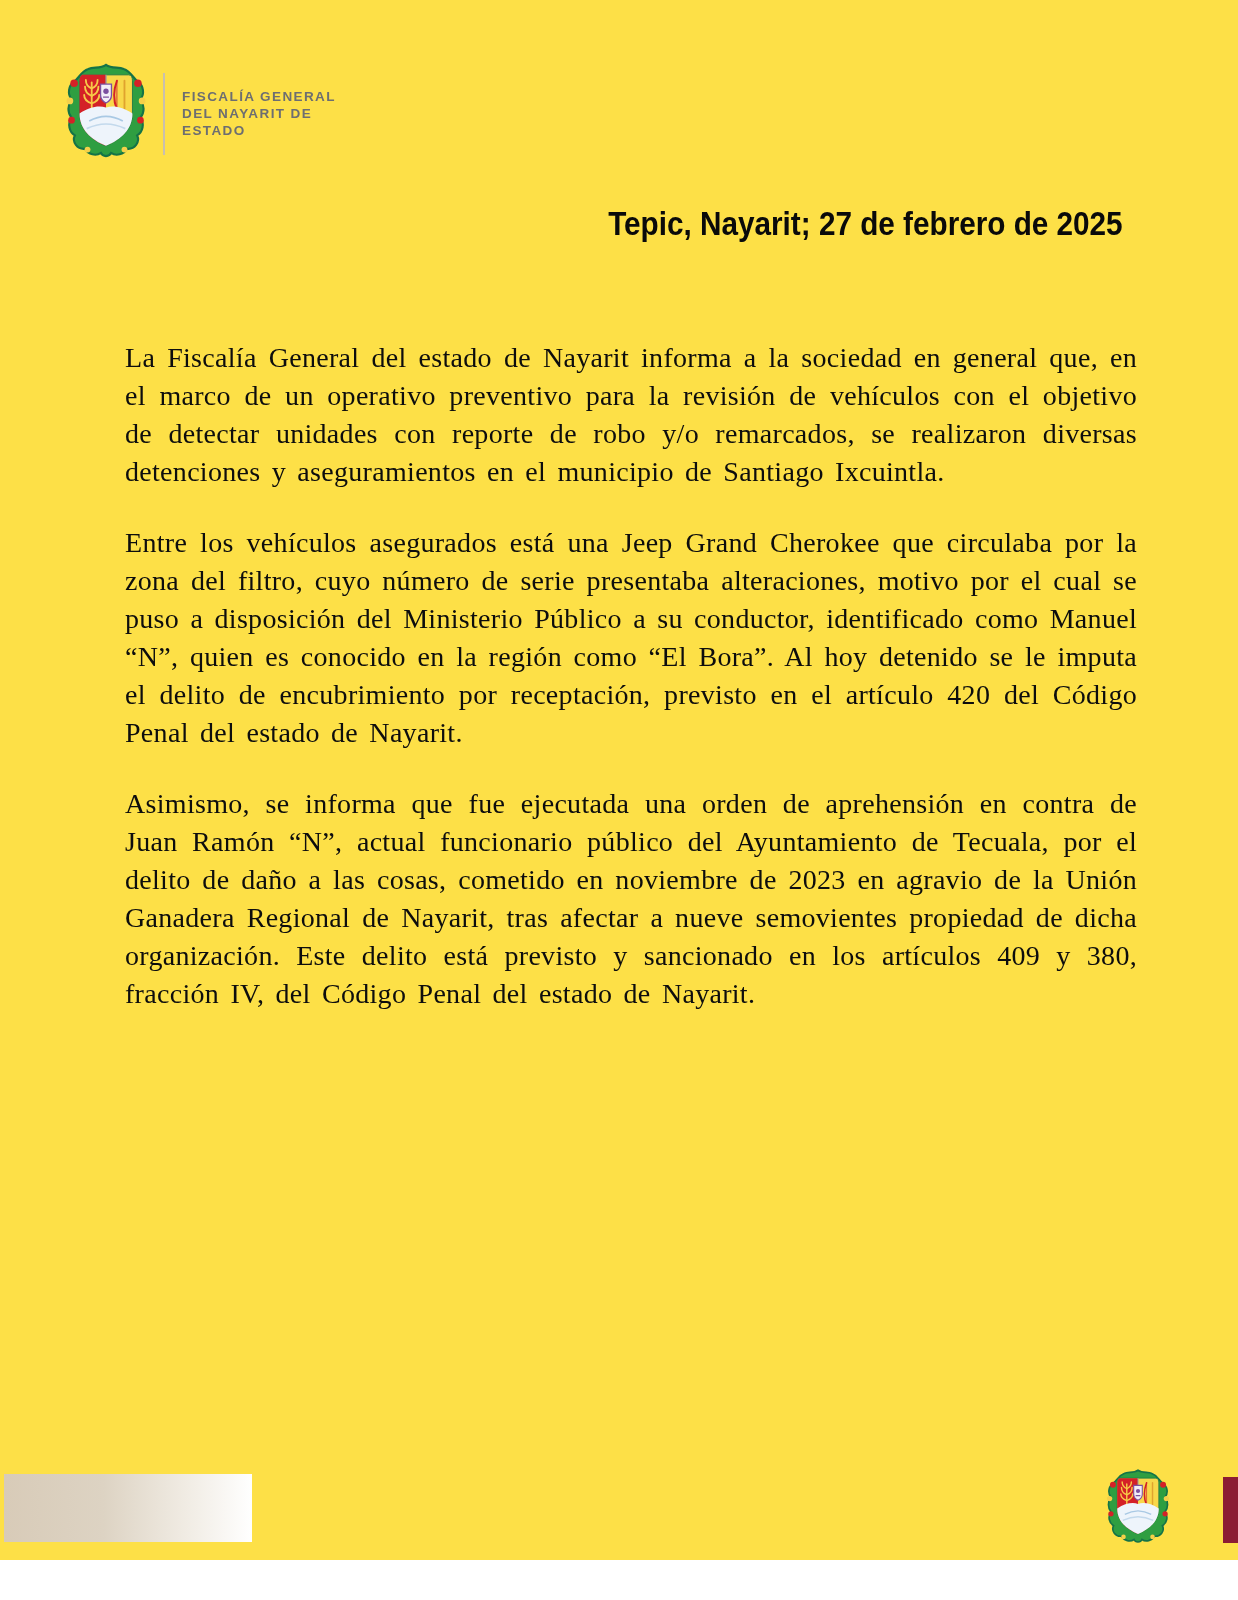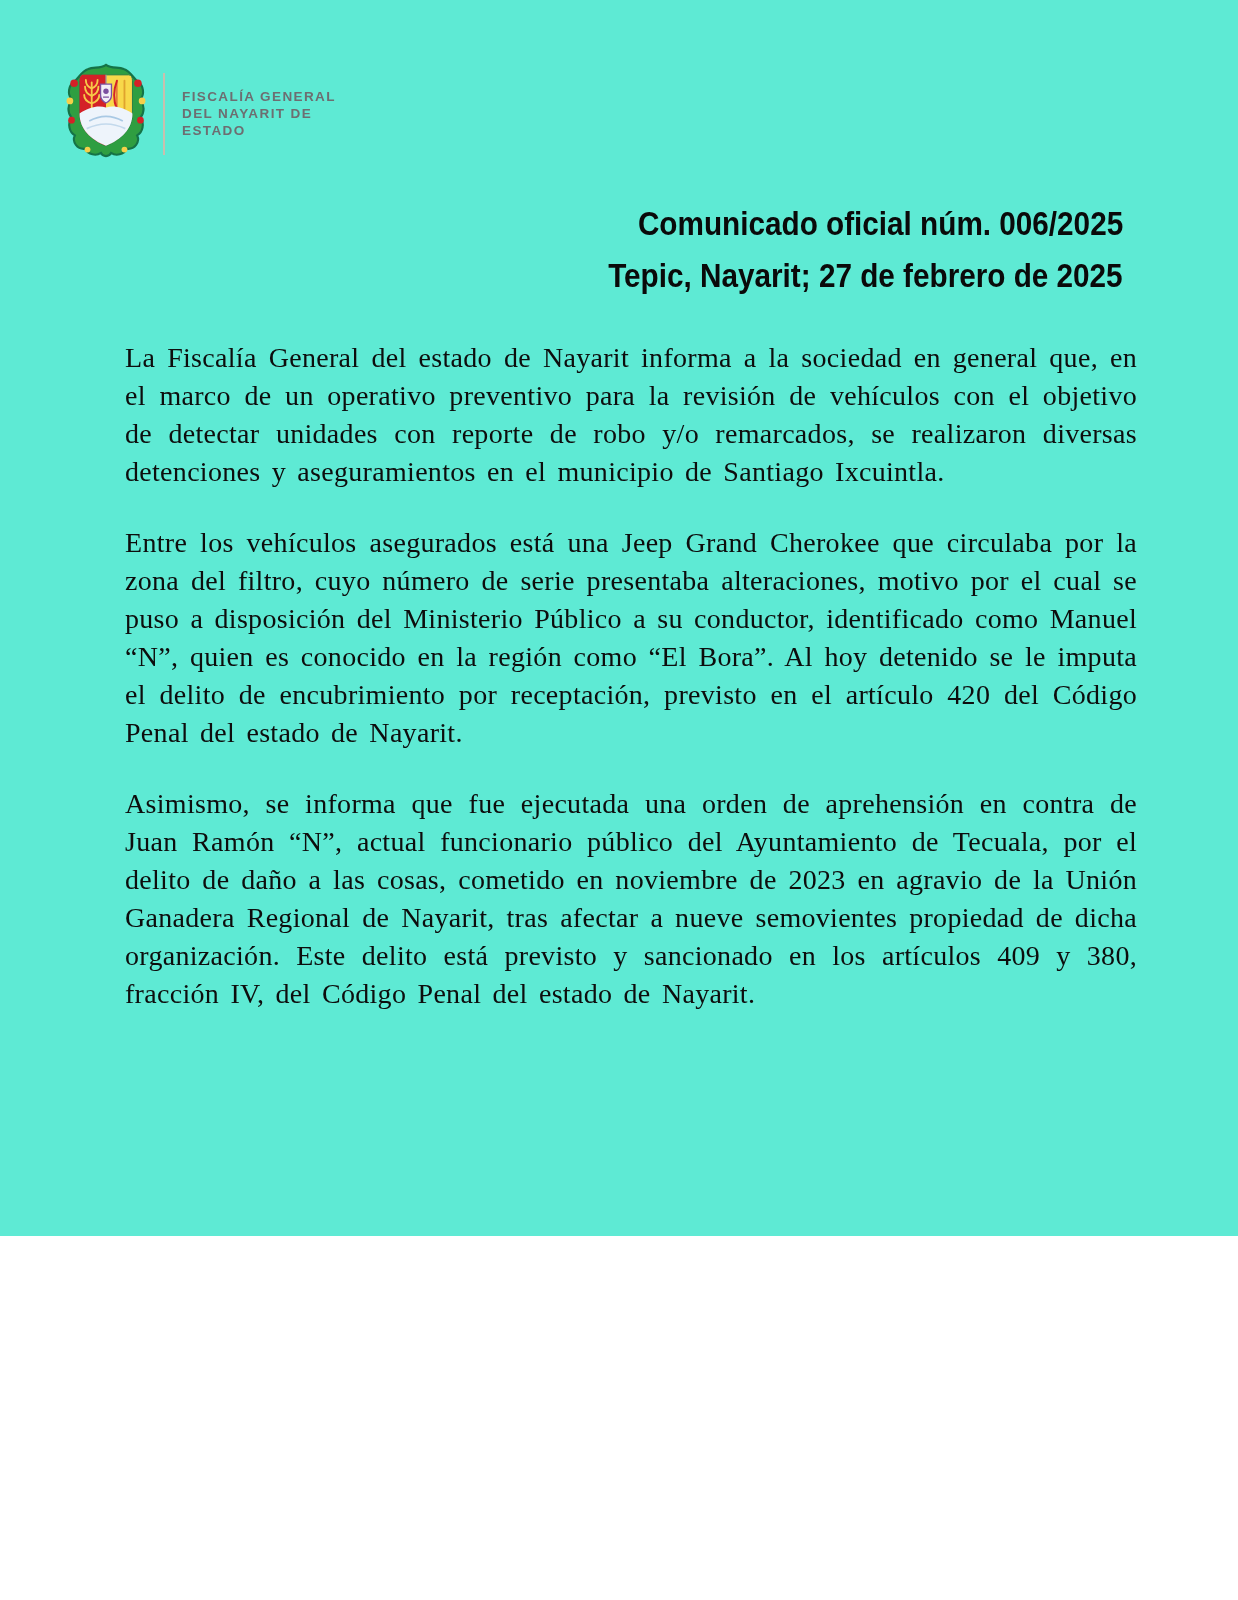--- a/index.html
+++ b/index.html
@@ -1,20 +1,20 @@
 <!DOCTYPE html>
 <html><head>
 <meta charset="utf-8">
 <style>
   html, body { margin: 0; padding: 0; background: #ffffff; }
   .page {
     position: relative;
     width: 1238px;
-    height: 1236px;
-    background: #5eead4;
+    height: 1560px;
+    background: #fde047;
     overflow: hidden;
     font-family: "Liberation Serif", serif;
   }
 
   
   .letterhead {
     position: absolute;
     top: 62px;
     left: 64px;
     display: flex;
@@ -148,23 +148,20 @@
     <div class="lh-divider"></div>
     <div class="org-name">
       <div>FISCALÍA GENERAL</div>
       <div>DEL NAYARIT DE</div>
       <div>ESTADO</div>
     </div>
   </div>
 
   <div class="title-block">
     <div class="title-line">
-      <span>Comunicado oficial núm. 006/2025</span>
-    </div>
-    <div class="title-line">
       <span>Tepic, Nayarit; 27 de febrero de 2025</span>
     </div>
   </div>
 
   <div class="body-text">
     <p>La Fiscalía General del estado de Nayarit informa a la sociedad en general que, en el marco de un operativo preventivo para la revisión de vehículos con el objetivo de detectar unidades con reporte de robo y/o remarcados, se realizaron diversas detenciones y aseguramientos en el municipio de Santiago Ixcuintla.</p>
     <p>Entre los vehículos asegurados está una Jeep Grand Cherokee que circulaba por la zona del filtro, cuyo número de serie presentaba alteraciones, motivo por el cual se puso a disposición del Ministerio Público a su conductor, identificado como Manuel “N”, quien es conocido en la región como “El Bora”. Al hoy detenido se le imputa el delito de encubrimiento por receptación, previsto en el artículo 420 del Código Penal del estado de Nayarit.</p>
     <p>Asimismo, se informa que fue ejecutada una orden de aprehensión en contra de Juan Ramón “N”, actual funcionario público del Ayuntamiento de Tecuala, por el delito de daño a las cosas, cometido en noviembre de 2023 en agravio de la Unión Ganadera Regional de Nayarit, tras afectar a nueve semovientes propiedad de dicha organización. Este delito está previsto y sancionado en los artículos 409 y 380, fracción IV, del Código Penal del estado de Nayarit.</p>
   </div>
 

